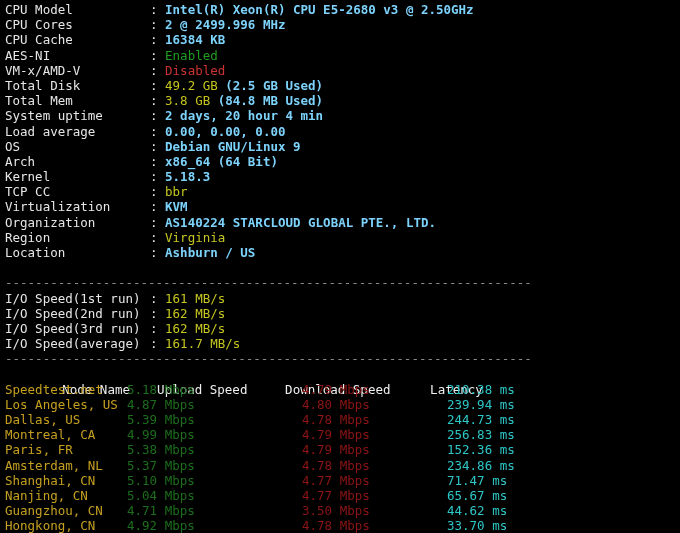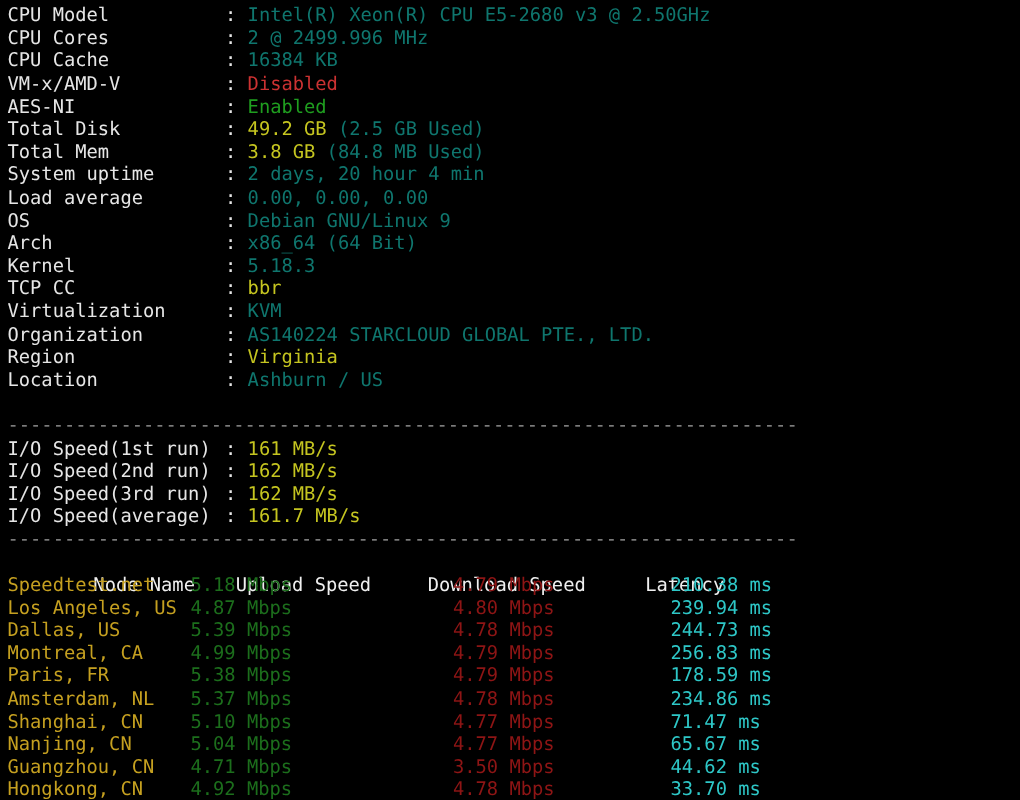--- a/index.html
+++ b/index.html
@@ -28,21 +28,21 @@
   .row {
     white-space: pre;
     height: 15.2px;
   }
   .lbl {
     display: inline-block;
     width: 145px;
     color: #e6e6e6;
   }
   .colon { color: #e6e6e6; }
-  .v-cyan   { color: #0f766e; }
+  .v-cyan   { color: #7dd3fc; font-weight: bold; }
   .v-yellow { color: #c5c520; }
   .v-green  { color: #1f9e1f; }
   .v-red    { color: #cc3232; }
   .sep {
     white-space: pre;
     color: #8a8a8a;
     height: 15.2px;
     letter-spacing: 0px;
     overflow: hidden;
   }
@@ -64,22 +64,22 @@
   .h-lat  { display: inline-block; }
 </style>
 </head>
 <body>
 
 <div class="screen">
   <div id="sysinfo">
       <div class="row"><span class="lbl">CPU Model</span><span class="colon">: </span><span class="v-cyan">Intel(R) Xeon(R) CPU E5-2680 v3 @ 2.50GHz</span></div>
       <div class="row"><span class="lbl">CPU Cores</span><span class="colon">: </span><span class="v-cyan">2 @ 2499.996 MHz</span></div>
       <div class="row"><span class="lbl">CPU Cache</span><span class="colon">: </span><span class="v-cyan">16384 KB</span></div>
+      <div class="row"><span class="lbl">AES-NI</span><span class="colon">: </span><span class="v-green">Enabled</span></div>
       <div class="row"><span class="lbl">VM-x/AMD-V</span><span class="colon">: </span><span class="v-red">Disabled</span></div>
-      <div class="row"><span class="lbl">AES-NI</span><span class="colon">: </span><span class="v-green">Enabled</span></div>
       <div class="row"><span class="lbl">Total Disk</span><span class="colon">: </span><span class="v-yellow">49.2 GB</span><span class="v-cyan"> (2.5 GB Used)</span></div>
       <div class="row"><span class="lbl">Total Mem</span><span class="colon">: </span><span class="v-yellow">3.8 GB</span><span class="v-cyan"> (84.8 MB Used)</span></div>
       <div class="row"><span class="lbl">System uptime</span><span class="colon">: </span><span class="v-cyan">2 days, 20 hour 4 min</span></div>
       <div class="row"><span class="lbl">Load average</span><span class="colon">: </span><span class="v-cyan">0.00, 0.00, 0.00</span></div>
       <div class="row"><span class="lbl">OS</span><span class="colon">: </span><span class="v-cyan">Debian GNU/Linux 9</span></div>
       <div class="row"><span class="lbl">Arch</span><span class="colon">: </span><span class="v-cyan">x86_64 (64 Bit)</span></div>
       <div class="row"><span class="lbl">Kernel</span><span class="colon">: </span><span class="v-cyan">5.18.3</span></div>
       <div class="row"><span class="lbl">TCP CC</span><span class="colon">: </span><span class="v-yellow">bbr</span></div>
       <div class="row"><span class="lbl">Virtualization</span><span class="colon">: </span><span class="v-cyan">KVM</span></div>
       <div class="row"><span class="lbl">Organization</span><span class="colon">: </span><span class="v-cyan">AS140224 STARCLOUD GLOBAL PTE., LTD.</span></div>
@@ -96,20 +96,20 @@
     </div>
   <div class="sep">----------------------------------------------------------------------</div>
   <div class="thead">
     <span class="h-node">Node Name</span><span class="h-up">Upload Speed</span><span class="h-down">Download Speed</span><span class="h-lat">Latency</span>
   </div>
   <div id="speedrows">
       <div class="trow"><span class="c-node">Speedtest.net</span><span class="c-up">5.18 Mbps</span><span class="c-down">4.79 Mbps</span><span class="c-lat">210.38 ms</span></div>
       <div class="trow"><span class="c-node">Los Angeles, US</span><span class="c-up">4.87 Mbps</span><span class="c-down">4.80 Mbps</span><span class="c-lat">239.94 ms</span></div>
       <div class="trow"><span class="c-node">Dallas, US</span><span class="c-up">5.39 Mbps</span><span class="c-down">4.78 Mbps</span><span class="c-lat">244.73 ms</span></div>
       <div class="trow"><span class="c-node">Montreal, CA</span><span class="c-up">4.99 Mbps</span><span class="c-down">4.79 Mbps</span><span class="c-lat">256.83 ms</span></div>
-      <div class="trow"><span class="c-node">Paris, FR</span><span class="c-up">5.38 Mbps</span><span class="c-down">4.79 Mbps</span><span class="c-lat">178.59 ms</span></div>
+      <div class="trow"><span class="c-node">Paris, FR</span><span class="c-up">5.38 Mbps</span><span class="c-down">4.79 Mbps</span><span class="c-lat">152.36 ms</span></div>
       <div class="trow"><span class="c-node">Amsterdam, NL</span><span class="c-up">5.37 Mbps</span><span class="c-down">4.78 Mbps</span><span class="c-lat">234.86 ms</span></div>
       <div class="trow"><span class="c-node">Shanghai, CN</span><span class="c-up">5.10 Mbps</span><span class="c-down">4.77 Mbps</span><span class="c-lat">71.47 ms</span></div>
       <div class="trow"><span class="c-node">Nanjing, CN</span><span class="c-up">5.04 Mbps</span><span class="c-down">4.77 Mbps</span><span class="c-lat">65.67 ms</span></div>
       <div class="trow"><span class="c-node">Guangzhou, CN</span><span class="c-up">4.71 Mbps</span><span class="c-down">3.50 Mbps</span><span class="c-lat">44.62 ms</span></div>
       <div class="trow"><span class="c-node">Hongkong, CN</span><span class="c-up">4.92 Mbps</span><span class="c-down">4.78 Mbps</span><span class="c-lat">33.70 ms</span></div>
     </div>
 </div>
 
 </body></html>

